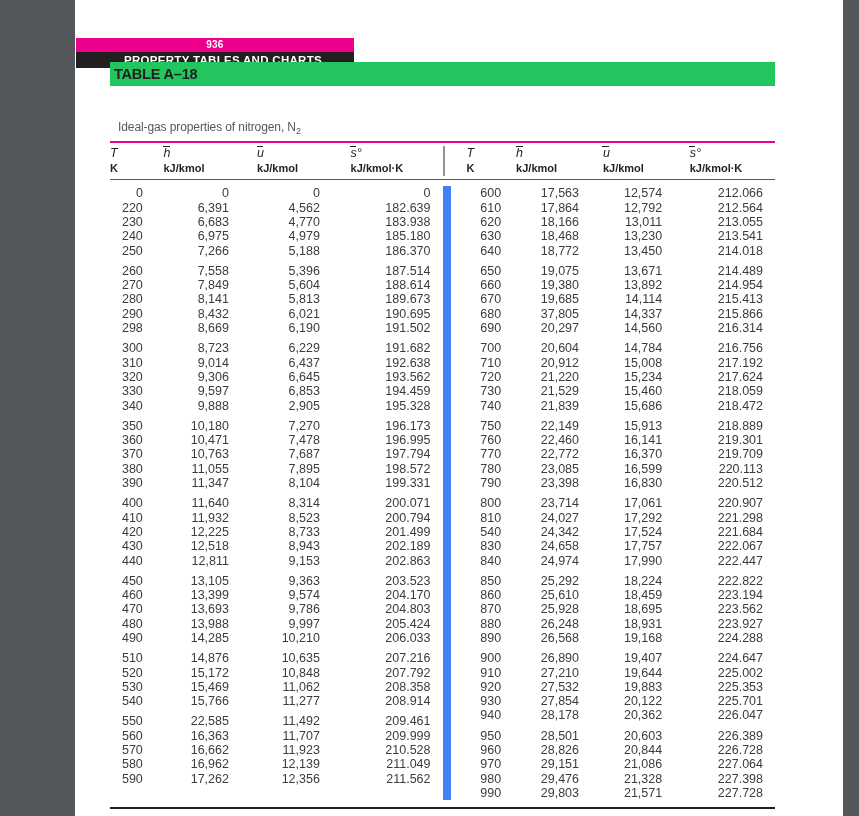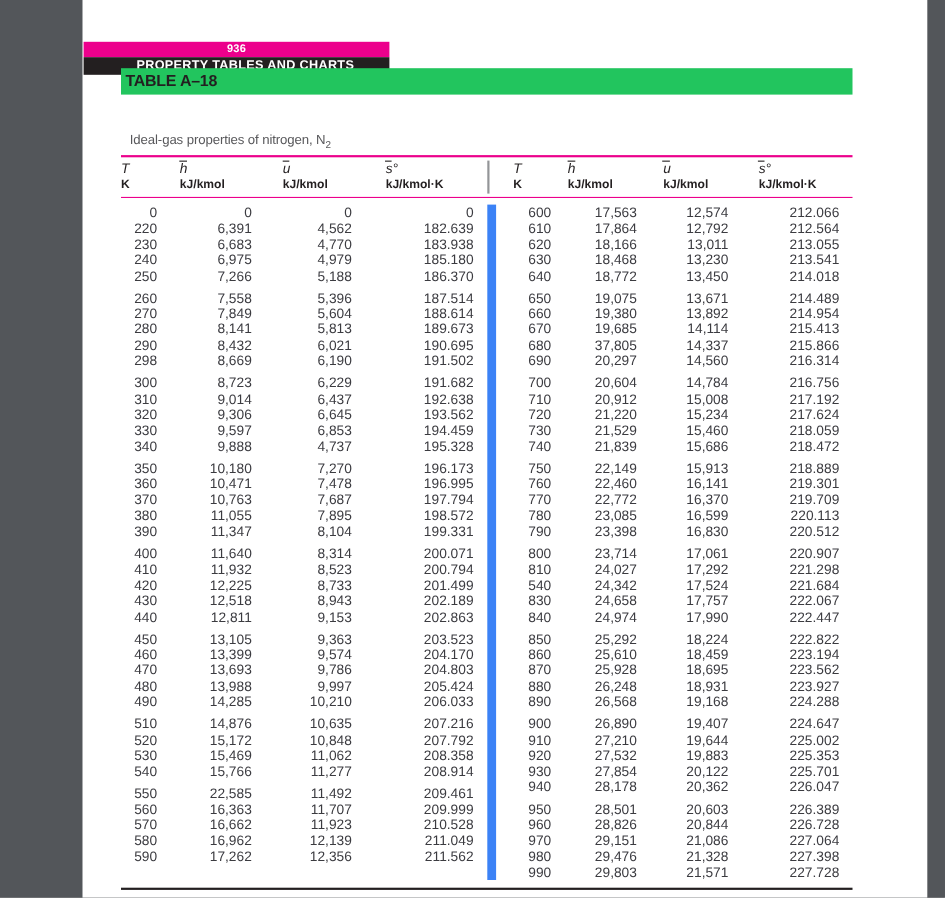--- a/index.html
+++ b/index.html
@@ -316,21 +316,21 @@
             </div>
             <div class="drow">
               <div class="d-t">330</div>
               <div class="d-h">9,597</div>
               <div class="d-u">6,853</div>
               <div class="d-s">194.459</div>
             </div>
             <div class="drow">
               <div class="d-t">340</div>
               <div class="d-h">9,888</div>
-              <div class="d-u">4,737</div>
+              <div class="d-u">2,905</div>
               <div class="d-s">195.328</div>
             </div>
           </div>
           <div class="group">
             <div class="drow">
               <div class="d-t">350</div>
               <div class="d-h">10,180</div>
               <div class="d-u">7,270</div>
               <div class="d-s">196.173</div>
             </div>

